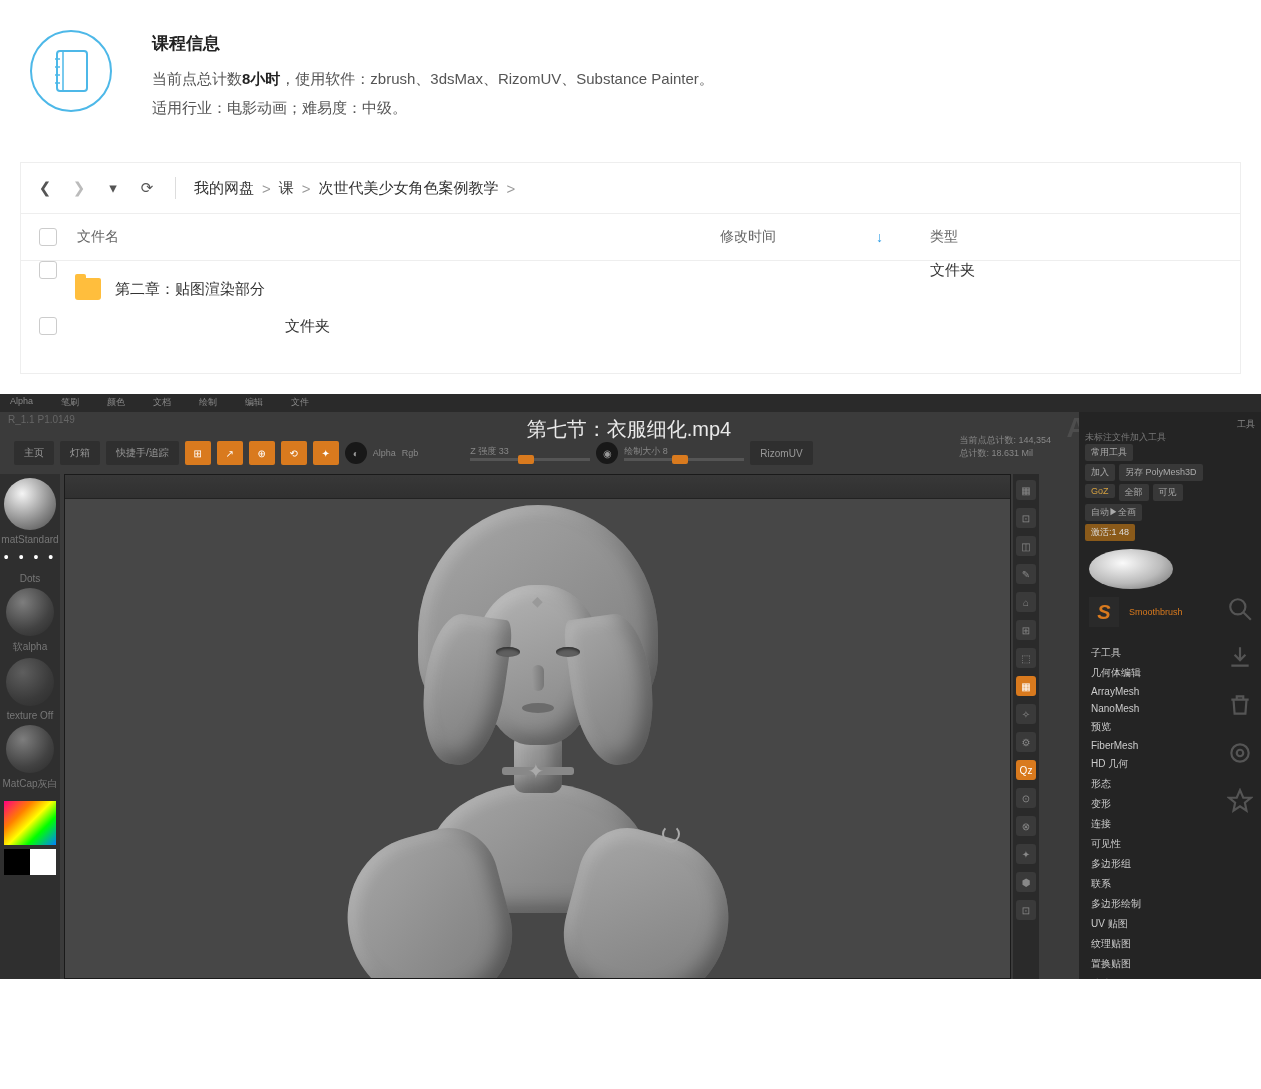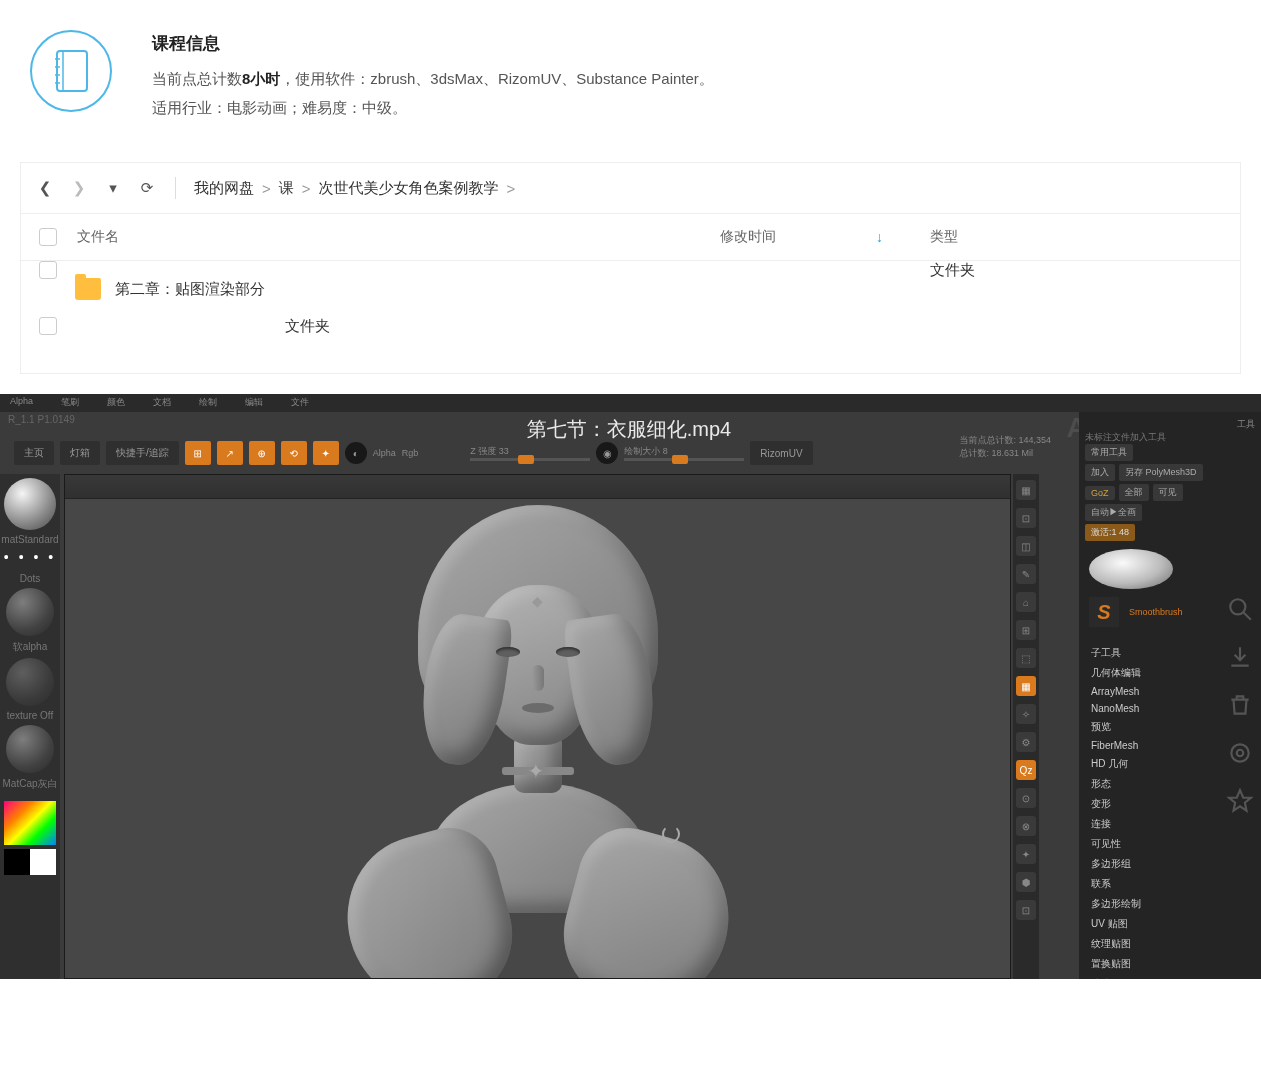--- a/index.html
+++ b/index.html
@@ -86,21 +86,21 @@
   .sc-star { position:absolute; left:250px; top:256px; width:20px; height:20px; z-index:4; color:#aaa; font-size:20px; line-height:20px;}
   .sc-tiara { position:absolute; left:248px; top:88px; width:24px; height:24px; z-index:5; color:#999; font-size:14px; text-align:center;}
 
   .zb-spinner { position:absolute; right: 330px; top: 350px; width:18px; height:18px; border:2px solid #aaa; border-top-color:transparent; border-radius:50%;}
 
   .zb-rtools { position: absolute; top: 80px; right: 222px; width: 26px; bottom: 0; background: #2a2a2a; display:flex; flex-direction:column; gap:8px; padding:6px 3px; align-items:center;}
   .zb-ric { width:20px; height:20px; background:#3a3a3a; border-radius:3px; font-size:10px; color:#888; display:flex; align-items:center; justify-content:center;}
   .zb-ric.active { background:#d97a1e; color:#fff;}
 
   .zb-panel { position: absolute; top: 18px; right: 0; width: 182px; bottom: 0; background: #242424; padding: 6px; font-size: 10px; color: #bbb; overflow:hidden;}
-  .zb-prow { display:flex; gap:4px; margin-bottom:3px; align-items:center;}
+  .zb-prow { display:flex; gap:4px; margin-bottom:3px; align-items:flex-start;}
   .zb-pbtn { background:#383838; padding:2px 6px; border-radius:2px; font-size:9px; color:#aaa;}
   .zb-pbtn.o { background:#8a5a1a; color:#ddd;}
   .zb-pbtn.g { color:#d4a040;}
   .zb-brush { width: 84px; height: 40px; border-radius: 50%; background: radial-gradient(ellipse at 40% 35%, #fafafa, #bbb 55%, #666); margin: 8px 0 4px 4px;}
   .zb-s { width:30px; height:30px; display:flex; align-items:center; justify-content:center; background:#2a2a2a; color:#d97a1e; font-size:20px; font-style:italic; font-weight:bold; margin:4px;}
   .zb-list { margin-top:12px;}
   .zb-li { padding: 3px 6px; font-size: 10px; color: #ccc; }
 
   .zb-win { position:absolute; top:18px; right:0; display:flex; gap:2px;}
   .zb-winbtn { width:28px; height:20px; background:#333; color:#ccc; display:flex; align-items:center; justify-content:center; font-size:12px;}

